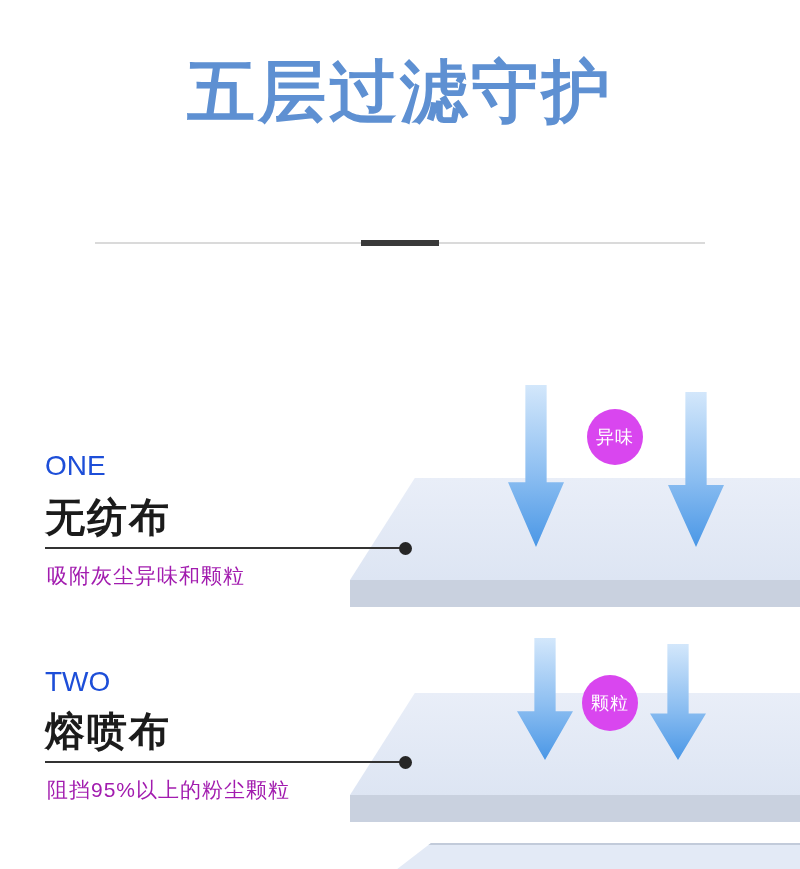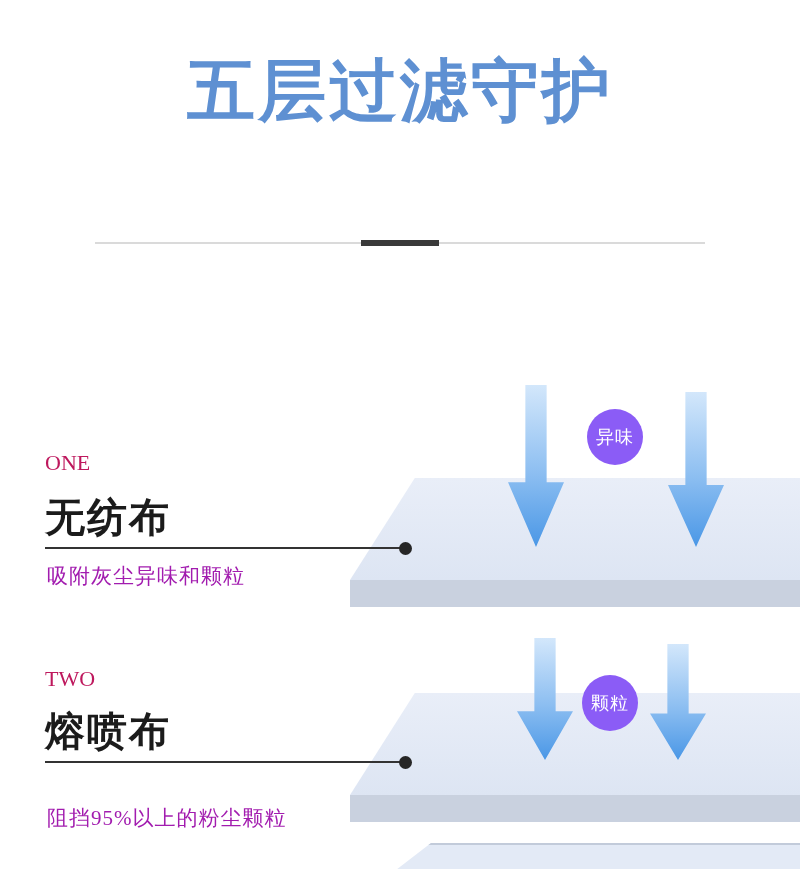--- a/index.html
+++ b/index.html
@@ -1,15 +1,15 @@
 <!DOCTYPE html>
 <html><head>
 <meta charset="utf-8">
 <style>
-  * { margin:0; padding:0; box-sizing:border-box;font-family:Liberation Serif, serif; }
+  * { margin:0; padding:0; box-sizing:border-box; }
   body { background:#ffffff; }
   .page {
     position:relative; width:800px; height:869px; background:#ffffff;
     overflow:hidden; font-family:"Liberation Sans", sans-serif;
   }
   .title {
     position:absolute; top:44px; left:0; width:100%; text-align:center;
     color:#5E90D2; font-weight:800;
   }
   .title .line { font-size:68px; line-height:94px; letter-spacing:3px; }
@@ -18,21 +18,21 @@
     background:#DADADA;
   }
   .divider-center {
     position:absolute; left:50%; top:-2px; transform:translateX(-50%);
     width:78px; height:6px; background:#3A3A3A;
   }
   .subtitle {
     position:absolute; top:282px; left:0; width:100%; text-align:center;
     font-size:31px; line-height:50px; color:#2b2b2b;
   }
-  .idx { position:absolute; font-size:22px; color:#be185d; }
+  .idx { position:absolute; font-size:28px; color:#1d4ed8; }
   .name { position:absolute; font-size:40px; font-weight:700; color:#1b1b1b; letter-spacing:2px; }
   .leader-line { position:absolute; height:2px; background:#333333; }
   .leader-dot { position:absolute; width:13px; height:13px; border-radius:50%; background:#262626; }
   .desc { position:absolute; font-size:21px; color:#a21caf; letter-spacing:1px; }
   .slab-top {
     position:absolute; left:350px; width:450px; height:102px;
     background:linear-gradient(180deg,#E9EEF8 0%,#DDE5F3 100%);
     clip-path:polygon(14.4% 0, 100% 0, 100% 100%, 0 100%);
   }
   .slab-front { position:absolute; left:350px; width:450px; height:27px; background:#C9D1DF; }
@@ -41,21 +41,21 @@
     background:#E3EAF6; border-top:2px solid #C2CBDA;
     clip-path:polygon(18% 0, 100% 0, 100% 100%, 10.5% 100%);
   }
   .arrow {
     position:absolute; width:56px;
     clip-path:polygon(31% 0, 69% 0, 69% 60%, 100% 60%, 50% 100%, 0 60%, 31% 60%);
     background:linear-gradient(180deg,#D3E7FB 0%, #8CBEF1 55%, #4A97E6 100%);
   }
   .badge {
     position:absolute; width:56px; height:56px; border-radius:50%;
-    background:#8b5cf6; color:#ffffff; font-size:18px; letter-spacing:1px;
+    background:#d946ef; color:#ffffff; font-size:18px; letter-spacing:1px;
     display:flex; align-items:center; justify-content:center;
   }
 </style>
 </head>
 <body>
 
 <div class="page">
 
   <div class="title">
     <div class="line">五层过滤守护</div>
@@ -82,18 +82,18 @@
   <div>
     <div class="slab-top" style="top:693px;"></div>
     <div class="slab-front" style="top:795px;"></div>
     <div class="arrow" style="left:517px; top:638px; height:122px;"></div>
     <div class="arrow" style="left:650px; top:644px; height:116px;"></div>
     <div class="badge" style="left:582px; top:675px;">颗粒</div>
     <div class="idx" style="left:45px; top:666px;">TWO</div>
     <div class="name" style="left:45px; top:704px;">熔喷布</div>
     <div class="leader-line" style="left:45px; top:761px; width:358px;"></div>
     <div class="leader-dot" style="left:399px; top:756px;"></div>
-    <div class="desc" style="left:47px; top:804px;">阻挡95%以上的粉尘颗粒</div>
+    <div class="desc" style="left:47px; top:776px;">阻挡95%以上的粉尘颗粒</div>
   </div>
 
   <div class="slab-bottom"></div>
 
 </div>
 
 </body></html>

